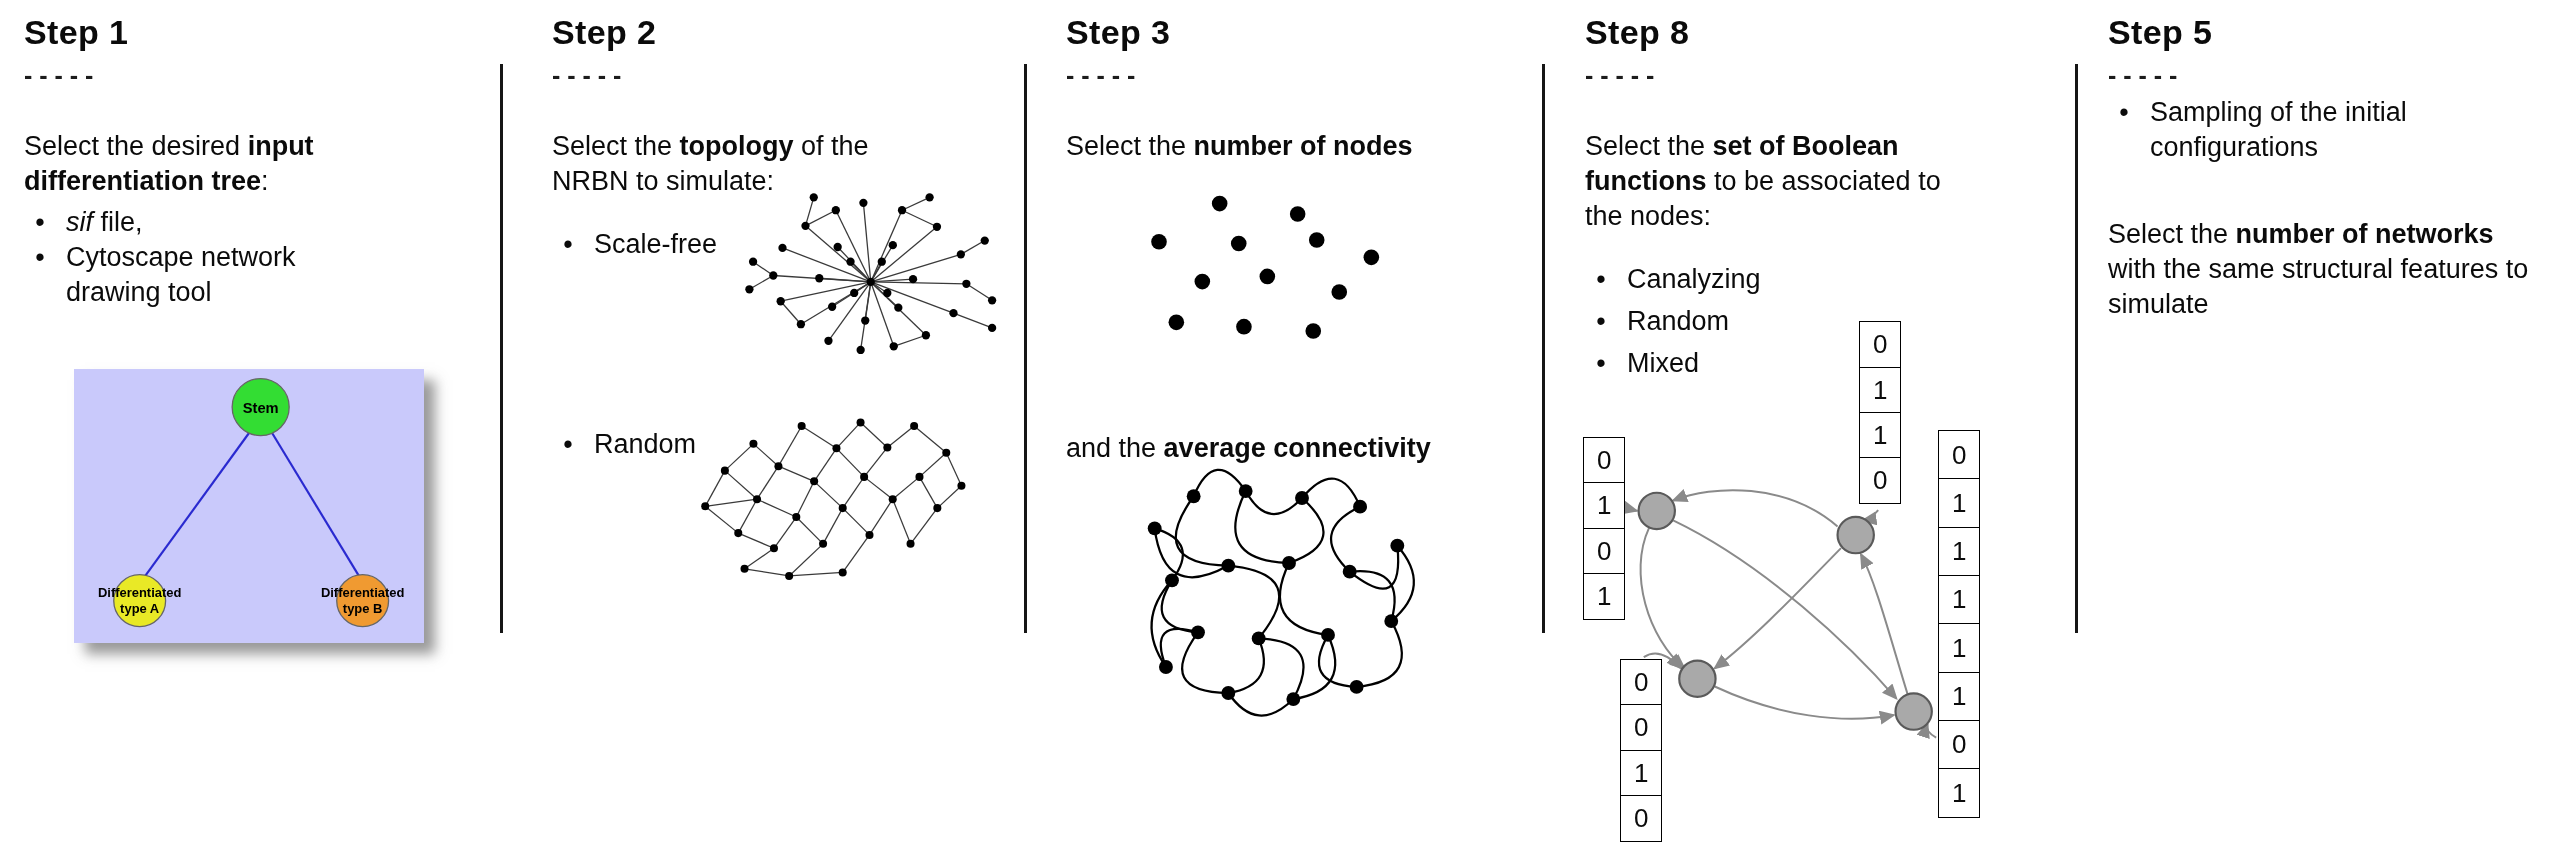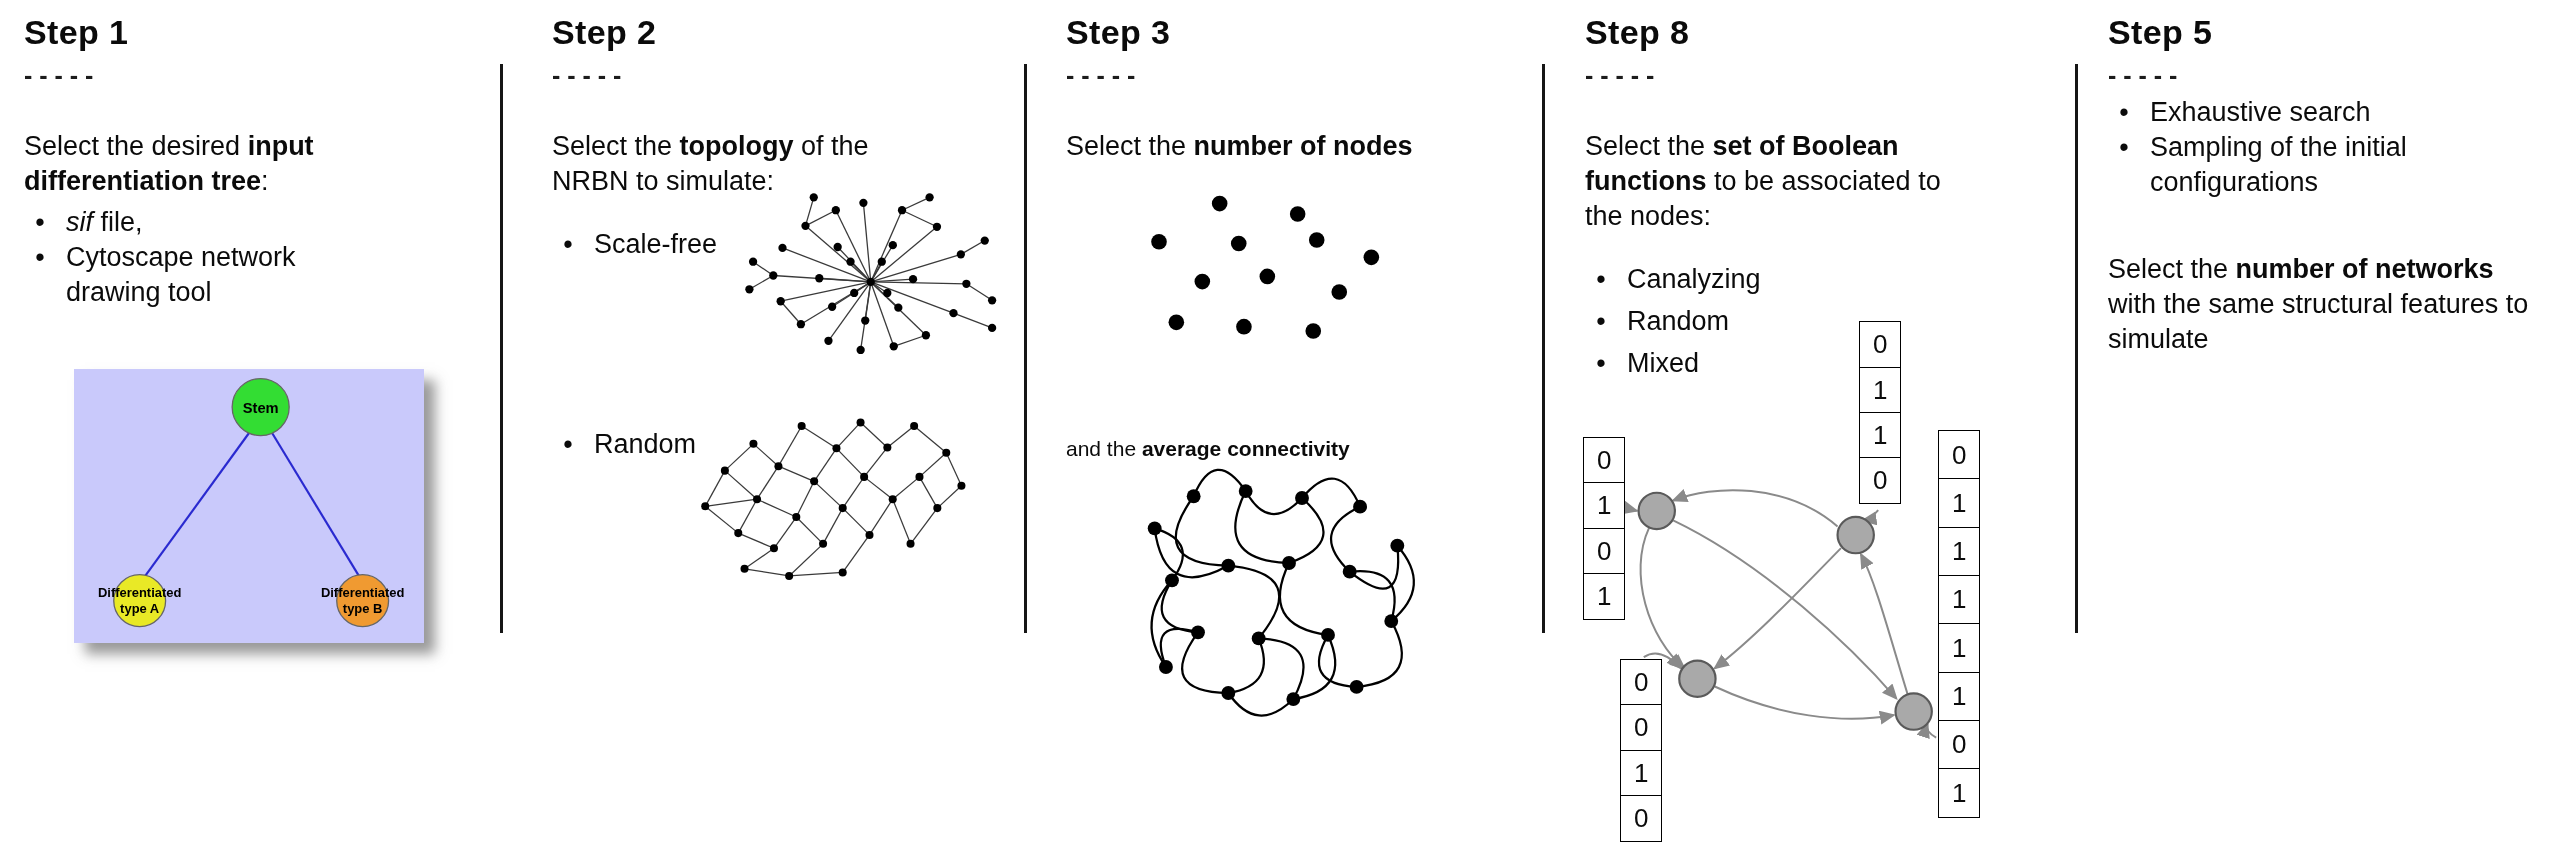--- a/index.html
+++ b/index.html
@@ -29,21 +29,21 @@
   #col4 .bullets{margin-top:24px}
   #col4 .bullet{line-height:42px}
   #col5 .bullet{max-width:415px}
   .para2{margin-top:52px;font-size:27px;line-height:35px;max-width:433px}
   .tree-wrap{margin:59px 0 0 50px;width:350px;height:274px;box-shadow:11.2px 11.2px 12px rgba(70,70,70,.55)}
   .tree-label{font-weight:bold;fill:#000;font-family:"Liberation Sans",sans-serif}
   .abs-net{position:absolute;overflow:visible}
   #sf-net{left:173px;top:177px}
   #rand-net{left:137px;top:388px}
   #dots-net{margin:24px 0 0 67px;display:block;overflow:visible}
-  .intro2{margin-top:35px;font-size:21px;line-height:35px}
+  .intro2{margin-top:35px;font-size:27px;line-height:35px}
   #curves-net{margin:5.2px 0 0 67px;display:block;overflow:visible}
   #sf-net line,#rand-net line{stroke:#3a3a3a;stroke-width:1.4}
   #sf-net circle,#rand-net circle{fill:#000}
   #dots-net circle{fill:#000}
   #curves-net path{stroke:#000;stroke-width:2.6;fill:none}
   #curves-net circle{fill:#000}
   .bool-graphic{position:absolute;left:-1.7px;top:292px;width:407px;height:545px}
   .btable{position:absolute}
   #bt-top{left:276px;top:16.4px}
   #bt-left{left:0;top:132px}
@@ -378,20 +378,19 @@
       </div>
     </div>
   </section>
 
   <div class="vline" style="left:2075px"></div>
 
   <section class="col" id="col5">
     <h2 class="title">Step 5</h2>
     <div class="dashes">- - - - -</div>
     <div class="bullets">
-      <div class="bullet"><span>Exhaustive search</span></div>
       <div class="bullet"><span>Sampling of the initial configurations</span></div>
     </div>
     <p class="para2"><span>Select the </span><b>number of networks</b><span> with the same structural features to simulate</span></p>
   </section>
 
 </div>
 
 
 </body></html>

